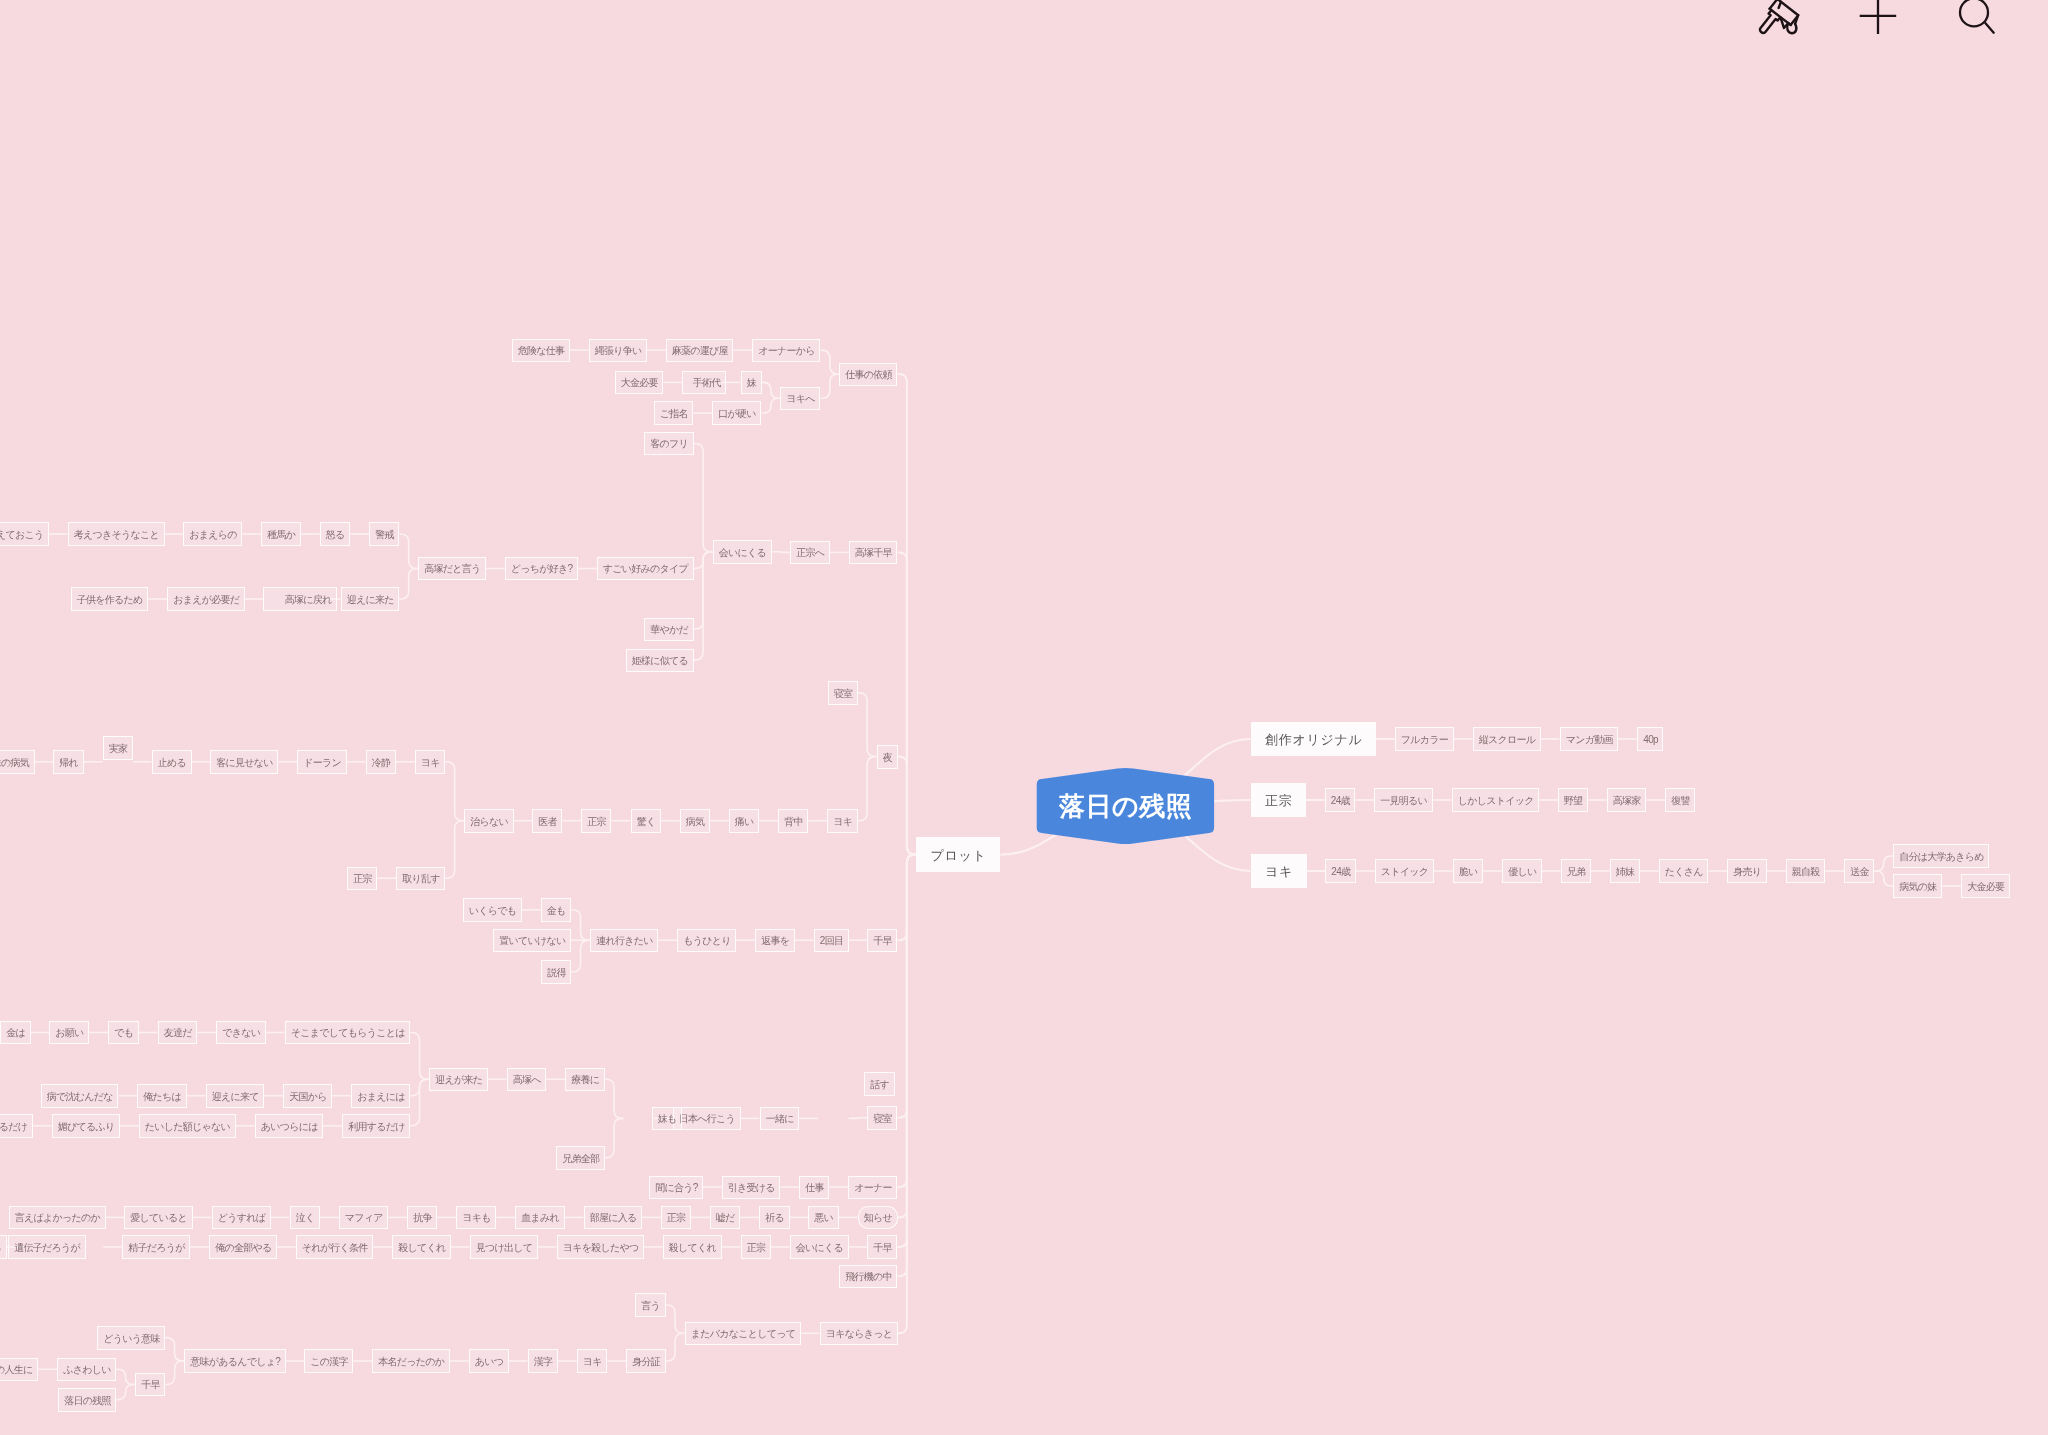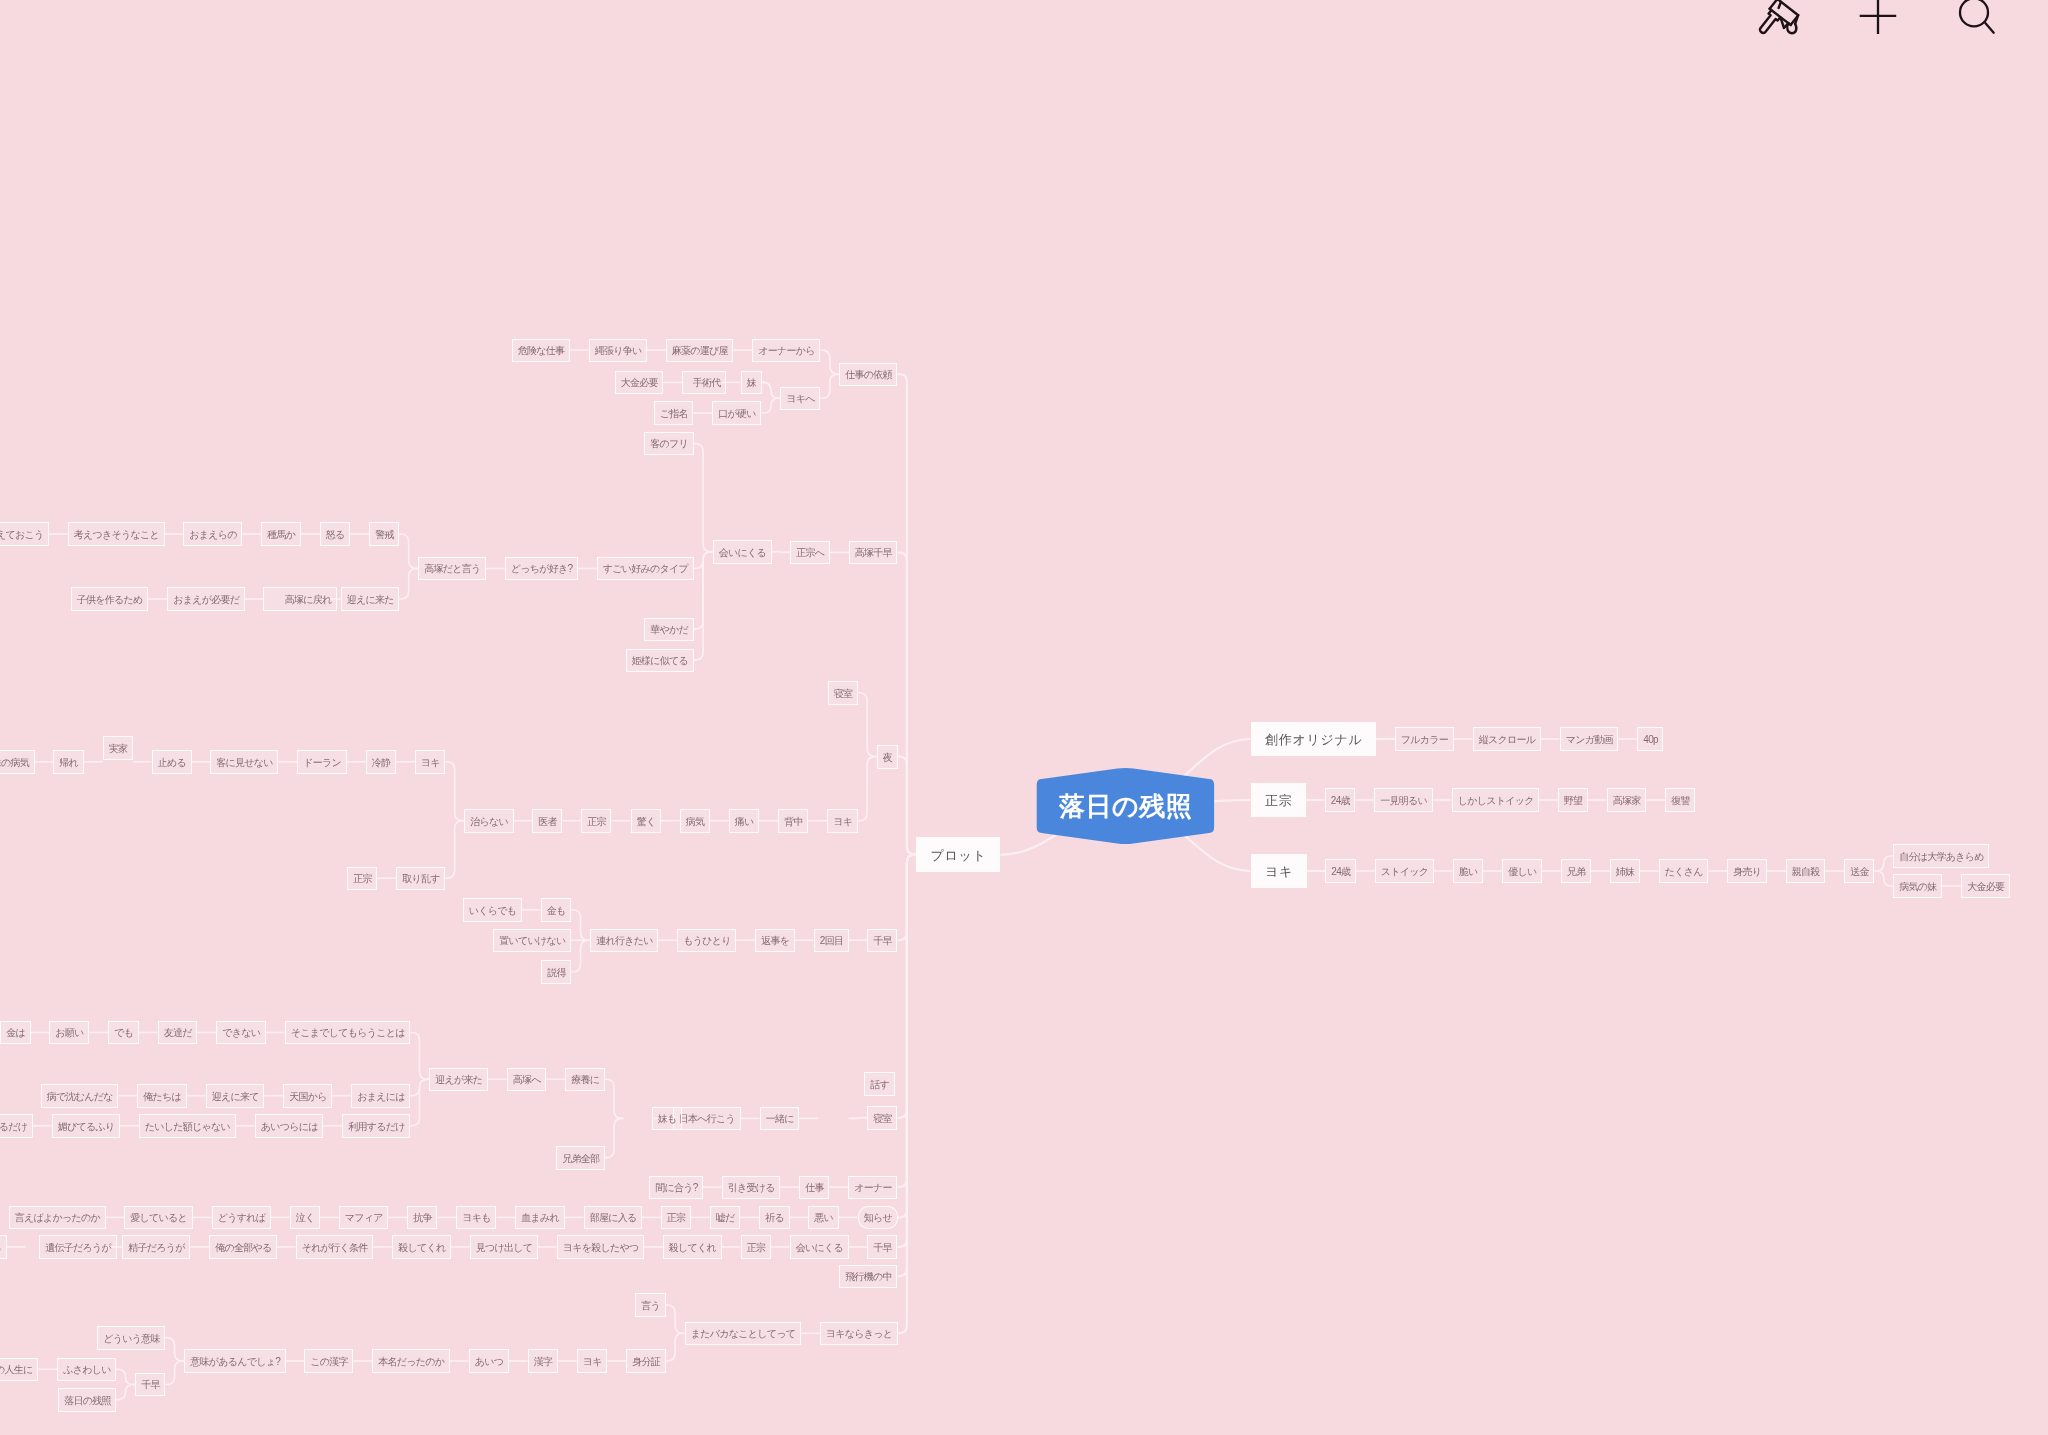--- a/index.html
+++ b/index.html
@@ -293,21 +293,21 @@
       <div class="node lvn" style="left: 867px; top: 1235px;">千早</div>
       <div class="node lvn" style="left: 789.5px; top: 1235px;">会いにくる</div>
       <div class="node lvn" style="left: 740.5px; top: 1235px;">正宗</div>
       <div class="node lvn" style="left: 662.5px; top: 1235px;">殺してくれ</div>
       <div class="node lvn" style="left: 556.5px; top: 1235px;">ヨキを殺したやつ</div>
       <div class="node lvn" style="left: 469.5px; top: 1235px;">見つけ出して</div>
       <div class="node lvn" style="left: 392px; top: 1235px;">殺してくれ</div>
       <div class="node lvn" style="left: 295.5px; top: 1235px;">それが行く条件</div>
       <div class="node lvn" style="left: 209px; top: 1235px;">俺の全部やる</div>
       <div class="node lvn" style="left: 122px; top: 1235px;">精子だろうが</div>
-      <div class="node lvn" style="left: 39px; top: 1235px;">遺伝子だろうが</div>
+      <div class="node lvn" style="left: 8px; top: 1235px;">遺伝子だろうが</div>
       <div class="node lvn" style="left: -24px; top: 1235px;">やる</div>
       <div class="node lvn" style="left: 839px; top: 1264.5px;">飛行機の中</div>
       <div class="node lvn" style="left: 819.5px; top: 1321.5px;">ヨキならきっと</div>
       <div class="node lvn" style="left: 684.5px; top: 1321.5px;">またバカなことしてって</div>
       <div class="node lvn" style="left: 635px; top: 1293px;">言う</div>
       <div class="node lvn" style="left: 626px; top: 1349px;">身分証</div>
       <div class="node lvn" style="left: 576.5px; top: 1349px;">ヨキ</div>
       <div class="node lvn" style="left: 527.5px; top: 1349px;">漢字</div>
       <div class="node lvn" style="left: 468.5px; top: 1349px;">あいつ</div>
       <div class="node lvn" style="left: 372px; top: 1349px;">本名だったのか</div>

